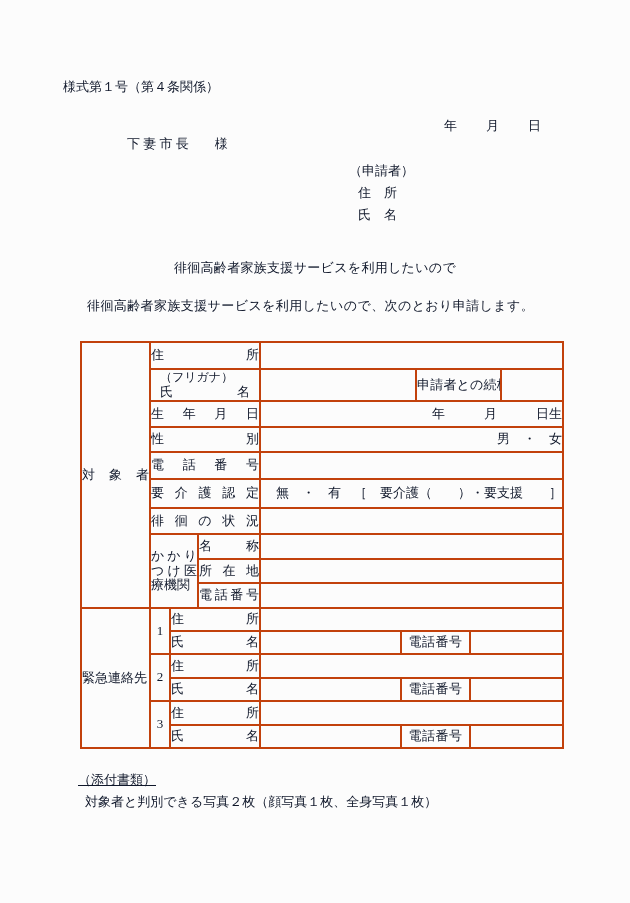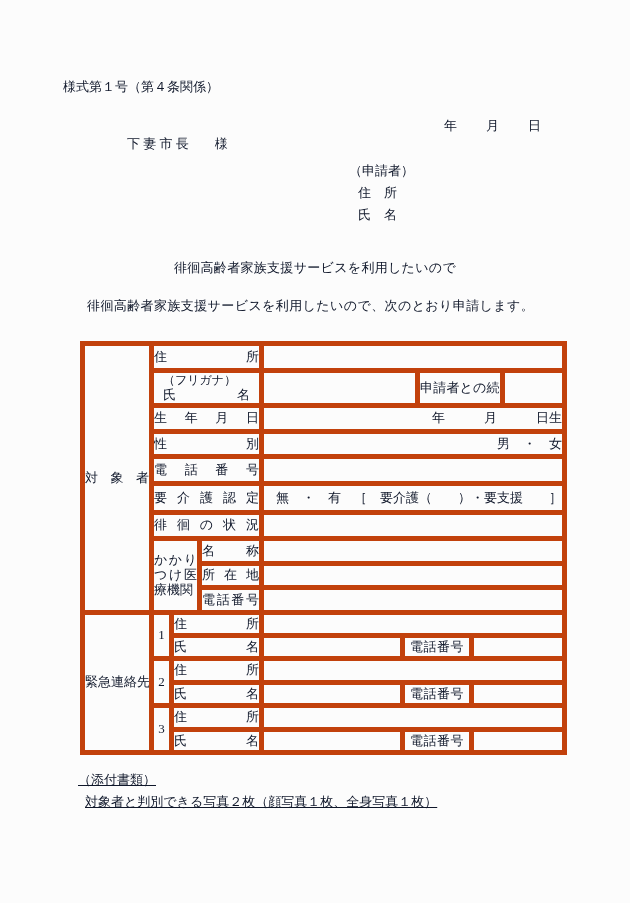--- a/index.html
+++ b/index.html
@@ -19,26 +19,26 @@
   .abs{position:absolute;white-space:nowrap;}
   .form-number{left:63px;top:78px;}
   .date-line{top:101px;right:88px;letter-spacing:1px;margin-top:16px;}
   .addressee{left:95px;top:135px;margin-left:32px;}
   .applicant{left:349px;top:160px;line-height:22px;}
   .applicant .ind{padding-left:9px;}
   .applicant .paren-gap{display:inline-block;margin-left:27px;}
   .doc-title{left:0;top:259px;width:630px;text-align:center;letter-spacing:0.3px;}
   .intro{left:87px;top:297px;letter-spacing:0.4px;}
   .attach-head{left:78px;top:771px;text-decoration:underline;}
-  .attach-item{left:85px;top:793px;text-decoration:underline;}
+  .attach-item{left:85px;top:793px;}
 
   .tbl-wrap{left:80px;top:341px;}
   table.form{border-collapse:collapse;table-layout:fixed;width:482px;background:#fcfcfc;}
   table.form td{
-    border:5px solid #c2410c;
+    border:2px solid #c2410c;
     padding:0;
     font-size:13px;
     vertical-align:middle;
     overflow:hidden;
     line-height:1.15;
   }
   
   .jl{text-align:justify;text-align-last:justify;padding:0 11px;}
   .jl-n{text-align:justify;text-align-last:justify;padding:0 10px;}
   .jl-s{text-align:justify;text-align-last:justify;padding:0 7px;margin-left:24px;}

